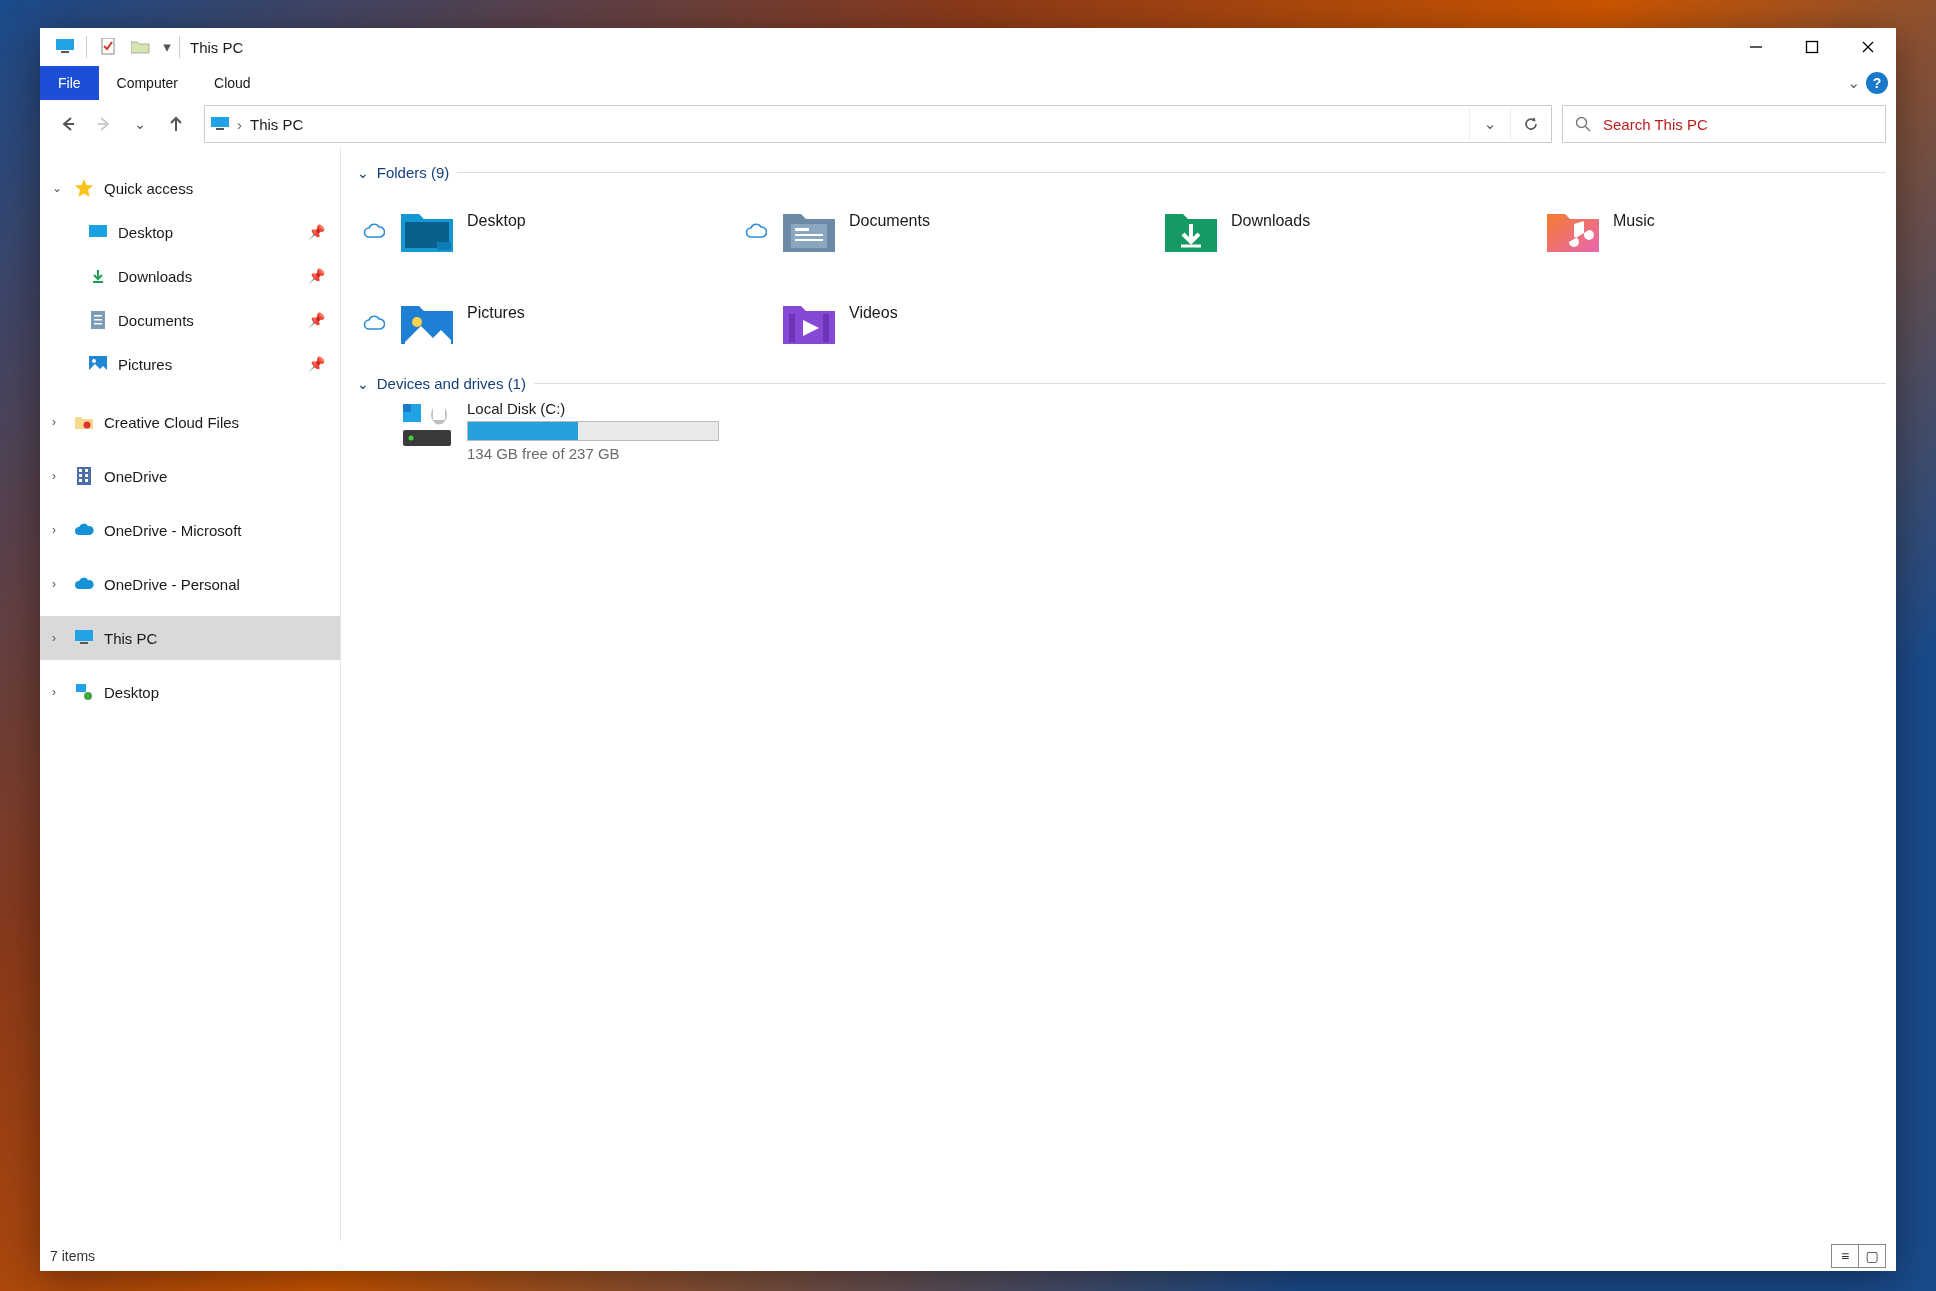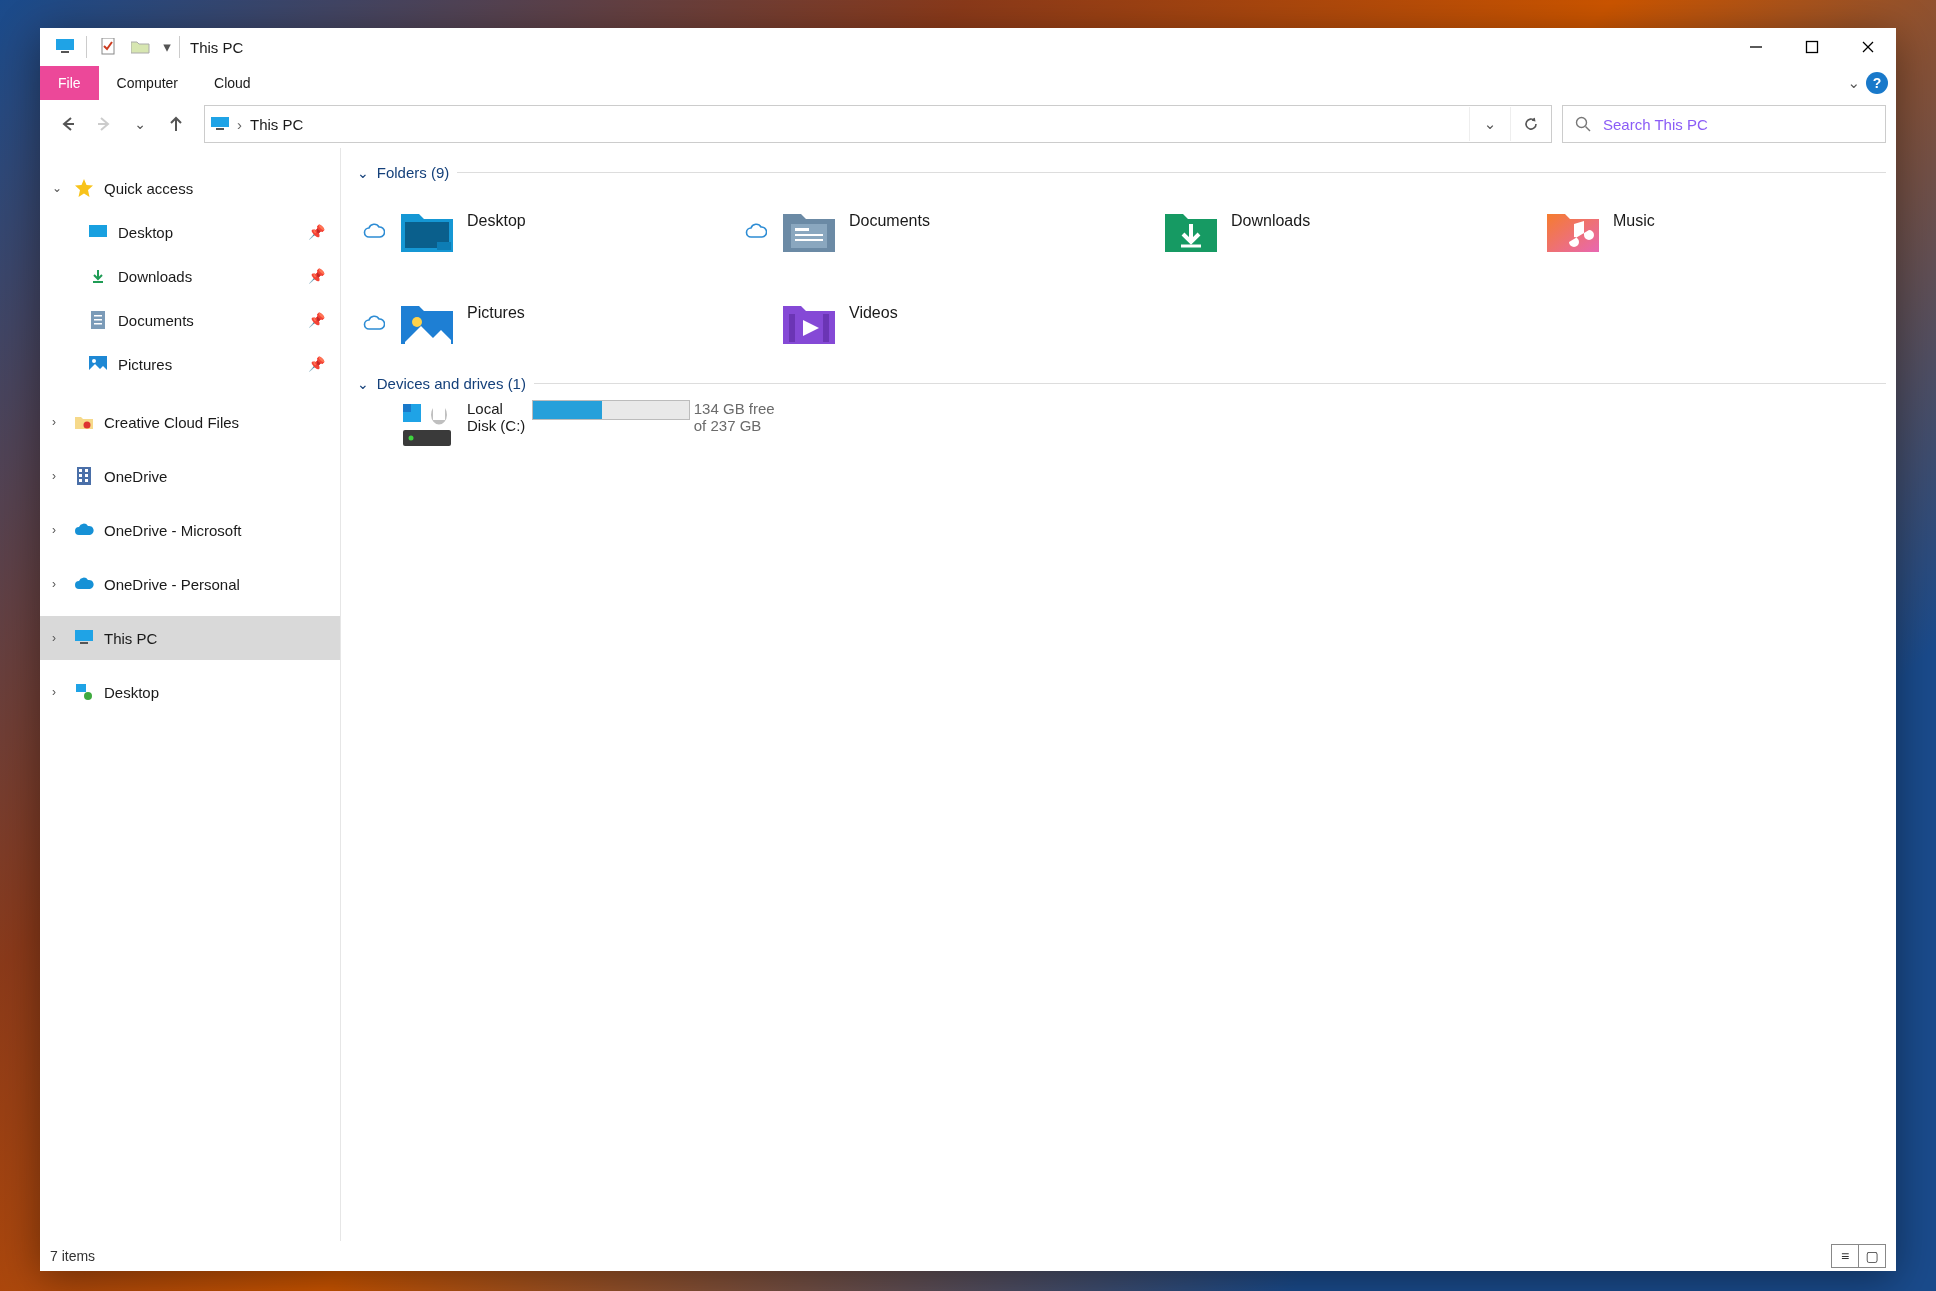--- a/index.html
+++ b/index.html
@@ -11,35 +11,35 @@
 .title-bar .tb-icon{width:34px;display:flex;align-items:center;justify-content:center;}
 .title-bar .sep{width:1px;height:22px;background:#ccc;margin:0 4px;}
 .title-bar .title{font-size:15px;padding-left:6px;}
 .title-bar .spacer{flex:1;}
 .win-btn{width:56px;height:38px;display:flex;align-items:center;justify-content:center;}
 .win-btn svg{width:14px;height:14px;}
 
 
 .ribbon{height:34px;display:flex;align-items:stretch;}
 .ribbon .tab{padding:0 18px;display:flex;align-items:center;font-size:14px;}
-.ribbon .tab.file{background:#ec4899;color:#fff;}
+.ribbon .tab.file{background:#1d4ed8;color:#fff;}
 .ribbon .spacer{flex:1;}
 .ribbon .right{display:flex;align-items:center;padding-right:8px;gap:6px;}
 .help-badge{width:22px;height:22px;border-radius:50%;background:#1979ca;color:#fff;display:flex;align-items:center;justify-content:center;font-size:14px;font-weight:bold;}
 
 
 .nav-row{height:48px;display:flex;align-items:center;padding:0 10px;gap:10px;}
 .nav-arrows{display:flex;align-items:center;gap:12px;padding:0 6px;}
 .nav-arrows .nbtn{width:24px;height:24px;display:flex;align-items:center;justify-content:center;color:#555;}
 .nav-arrows .nbtn.disabled{color:#bbb;}
 .address-bar{flex:1;height:36px;border:1px solid #ccc;display:flex;align-items:center;padding-left:6px;}
 .address-bar .crumb{display:flex;align-items:center;gap:8px;}
 .address-bar .spacer{flex:1;}
 .address-bar .addr-btn{width:40px;height:34px;display:flex;align-items:center;justify-content:center;border-left:1px solid #eee;color:#555;}
-.search-box{width:310px;height:36px;border:1px solid #ccc;display:flex;align-items:center;padding-left:12px;color:#8b5cf6;gap:12px;}
+.search-box{width:310px;height:36px;border:1px solid #ccc;display:flex;align-items:center;padding-left:12px;color:#b91c1c;gap:12px;}
 
 
 .body{flex:1;display:flex;min-height:0;}
 .sidebar{width:300px;border-right:1px solid #e6e6e6;overflow-y:auto;padding-top:18px;}
 .tree-item{display:flex;align-items:center;height:44px;padding-left:12px;gap:6px;font-size:15px;}
 .tree-item.sub{padding-left:48px;}
 .tree-item.sel{background:#d9d9d9;}
 .tree-item .expander{width:16px;color:#555;font-size:12px;}
 .tree-item .label{flex:1;}
 .tree-item .pin{color:#888;margin-right:14px;font-size:14px;}
@@ -50,21 +50,21 @@
 .group-hdr{display:flex;align-items:center;gap:8px;color:#14407a;font-size:15px;margin:6px 0 4px 0;}
 .group-hdr .line{flex:1;height:1px;background:#ddd;}
 .group-hdr .chev{font-size:14px;}
 .tiles{display:flex;flex-wrap:wrap;}
 .tile{width:370px;height:84px;display:flex;align-items:center;padding:4px 6px;gap:10px;}
 .tile .sync{width:24px;color:#2d8cd4;}
 .tile .bigicon{width:60px;height:60px;display:flex;align-items:center;justify-content:center;}
 .tile .tlabel{font-size:16px;padding-bottom:20px;}
 .drive-tile{width:380px;display:flex;align-items:flex-start;padding:4px 6px 4px 40px;gap:10px;}
 .drive-tile .bigicon{width:60px;height:50px;}
-.drive-info{display:flex;flex-direction:row;gap:4px;}
+.drive-info{display:flex;flex-direction:column;gap:4px;}
 .drive-bar{width:250px;height:18px;border:1px solid #bcbcbc;background:#e9e9e9;position:relative;}
 .drive-bar .fill{position:absolute;top:0;left:0;bottom:0;background:#26a0da;}
 .drive-free{color:#6b6b6b;font-size:15px;}
 
 
 .status{height:30px;display:flex;align-items:center;padding:0 10px;font-size:14px;color:#333;}
 .status .spacer{flex:1;}
 .view-toggle{display:flex;}
 .view-toggle .vt{width:26px;height:22px;border:1px solid #888;display:flex;align-items:center;justify-content:center;margin-left:-1px;font-size:14px;}
 

